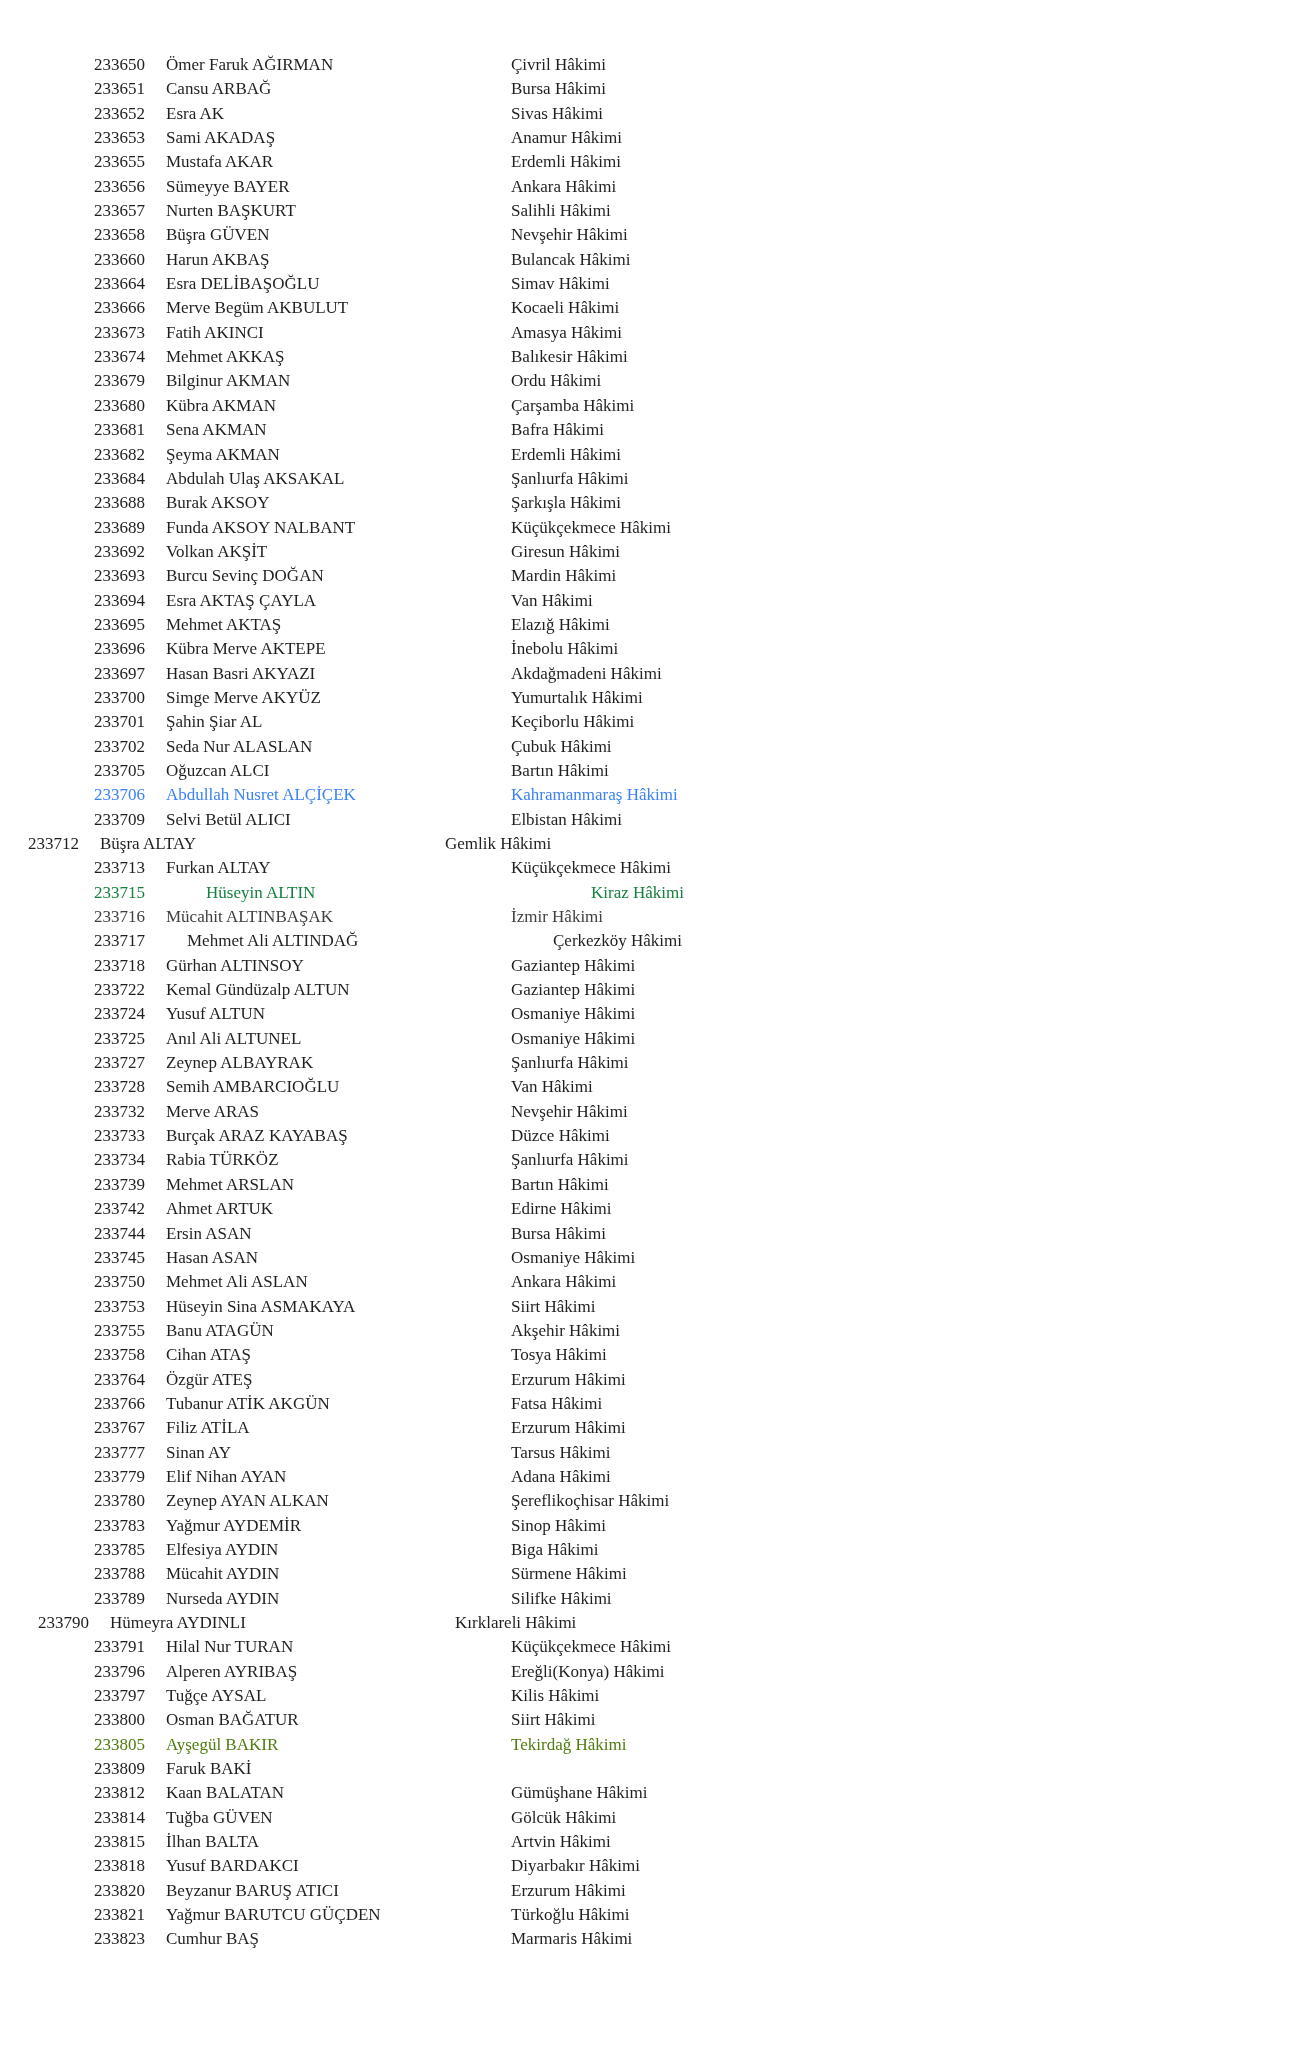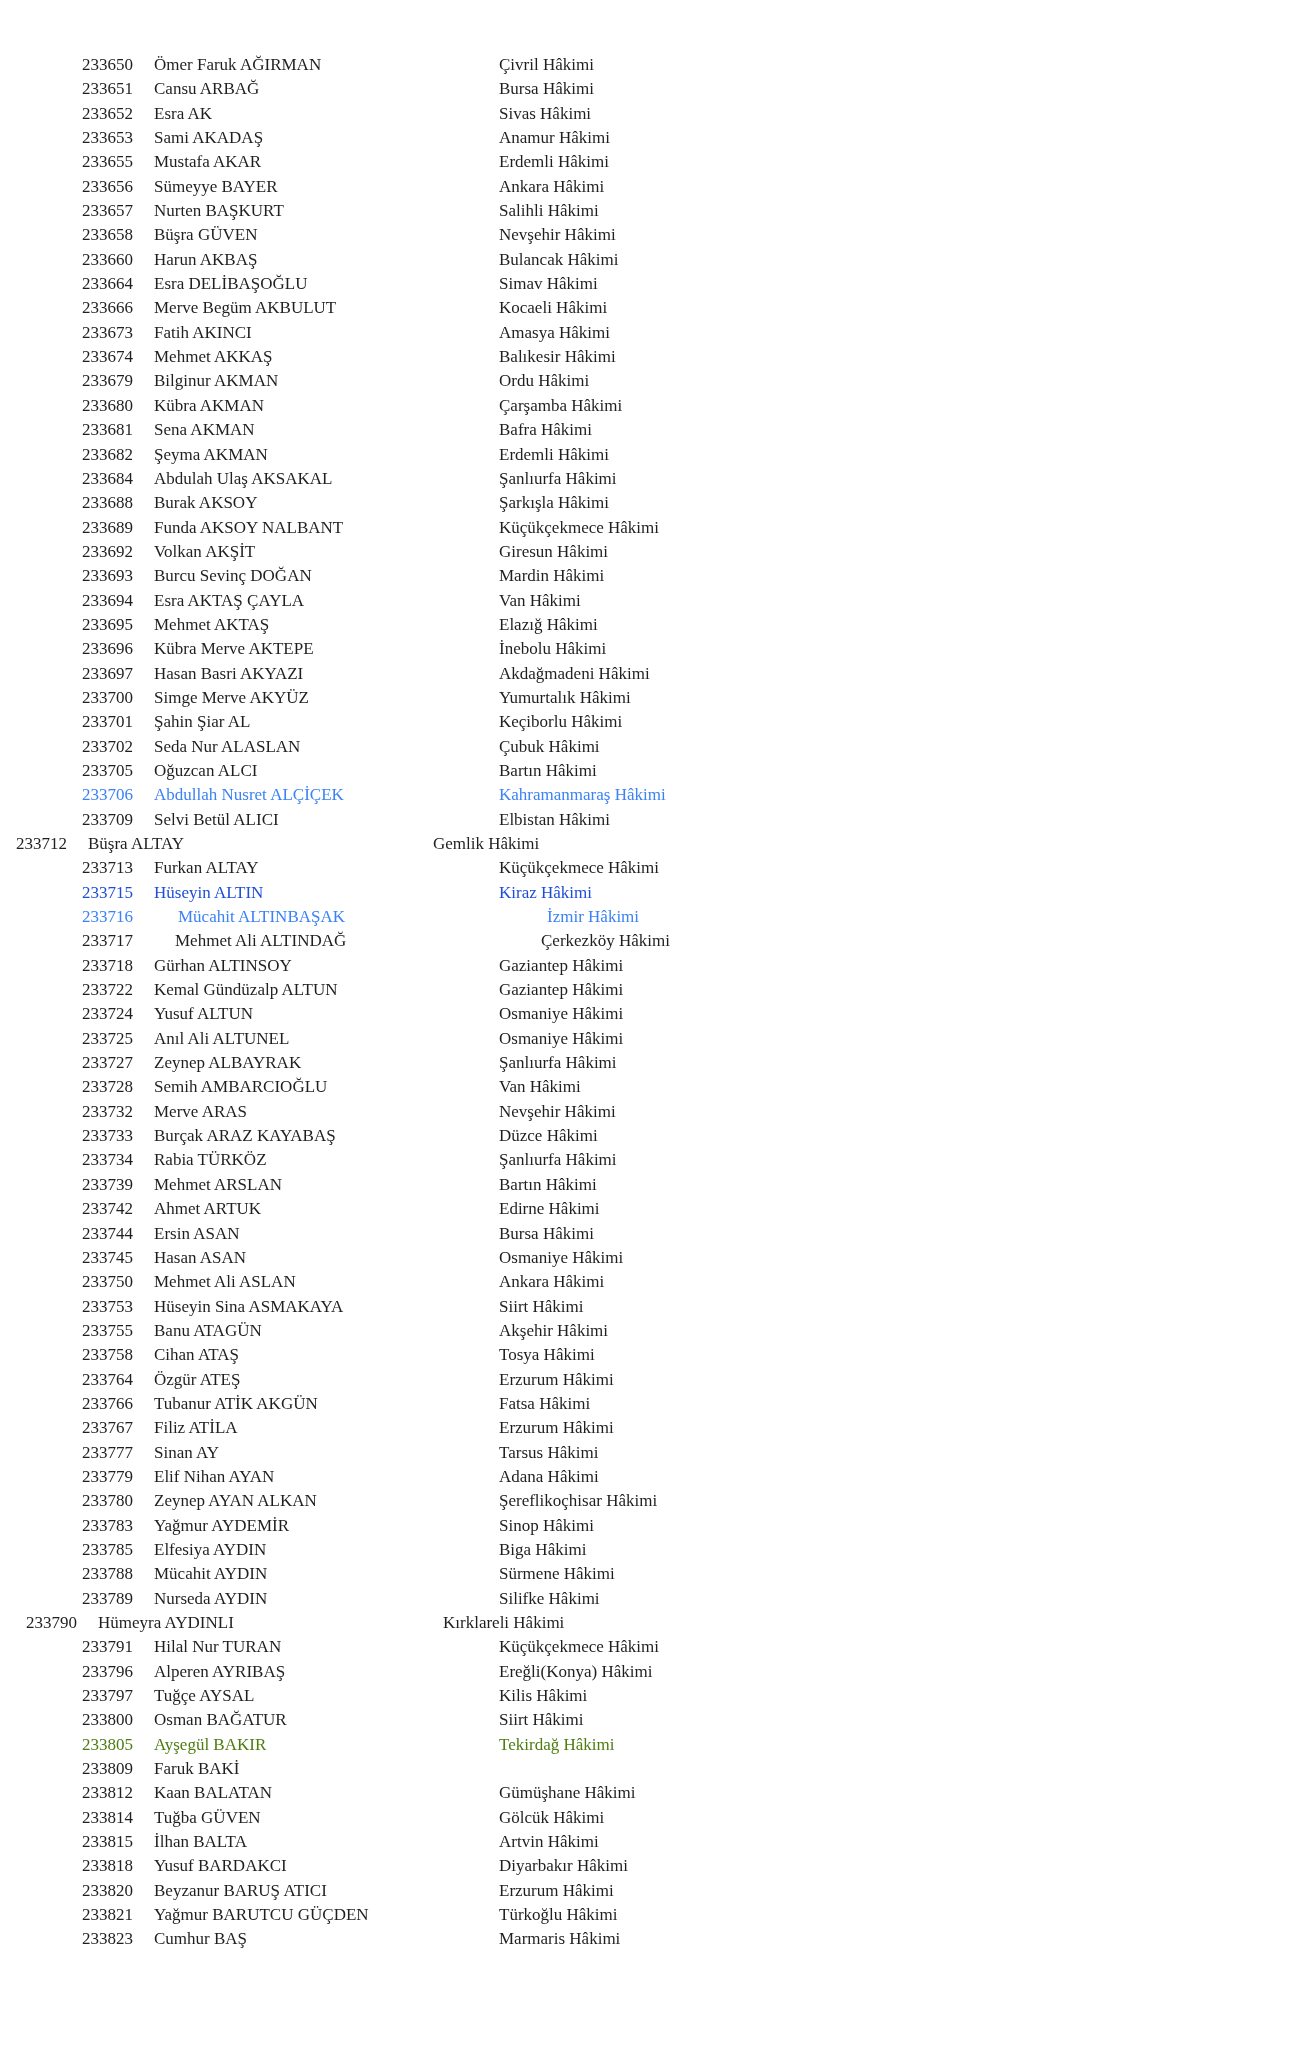--- a/index.html
+++ b/index.html
@@ -15,21 +15,21 @@
     overflow: hidden;
   }
   .page {
     position: absolute;
     inset: 0;
     background: #ffffff;
   }
   .list {
     position: absolute;
     top: 53px;
-    left: 4px;
+    left: 16px;
     right: 0;
   }
   .row {
     display: grid;
     grid-template-columns: 72px 345px auto;
     padding-left: 78px;
     height: 24.35px;
     line-height: 24.35px;
     font-size: 17px;
     color: #1f1f1f;
@@ -242,27 +242,27 @@
     <span class="name">Büşra ALTAY</span>
     <span class="duty">Gemlik Hâkimi</span>
   </div>
 
   <div class="row" style="color: rgb(31, 31, 31);">
     <span class="no">233713</span>
     <span class="name">Furkan ALTAY</span>
     <span class="duty">Küçükçekmece Hâkimi</span>
   </div>
 
-  <div class="row" style="color: #1d4ed8;">
+  <div class="row" style="color: #15803d; gap: 40px;">
     <span class="no">233715</span>
     <span class="name">Hüseyin ALTIN</span>
     <span class="duty">Kiraz Hâkimi</span>
   </div>
 
-  <div class="row" style="color: #3b82f6; gap: 24px;">
+  <div class="row" style="color: #404040;">
     <span class="no">233716</span>
     <span class="name">Mücahit ALTINBAŞAK</span>
     <span class="duty">İzmir Hâkimi</span>
   </div>
 
   <div class="row" style="color: rgb(31, 31, 31); gap: 21px;">
     <span class="no">233717</span>
     <span class="name">Mehmet Ali ALTINDAĞ</span>
     <span class="duty">Çerkezköy Hâkimi</span>
   </div>

